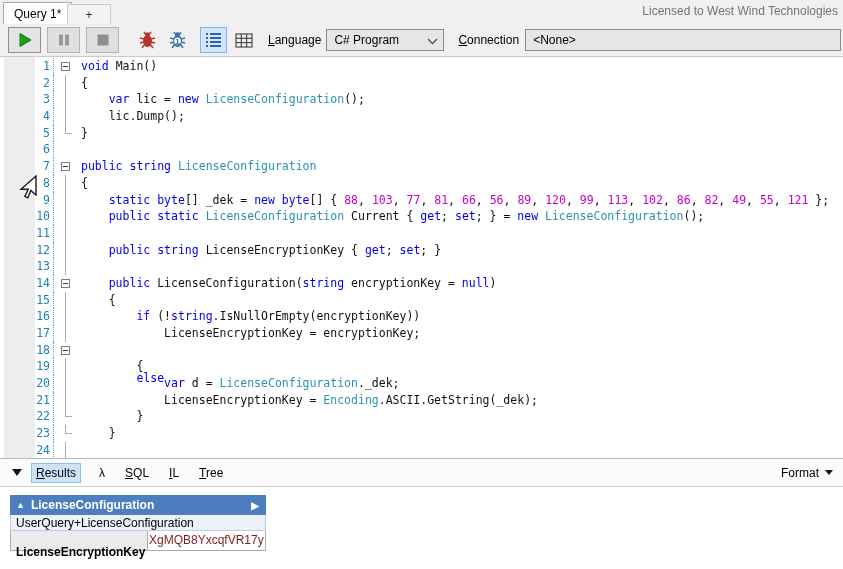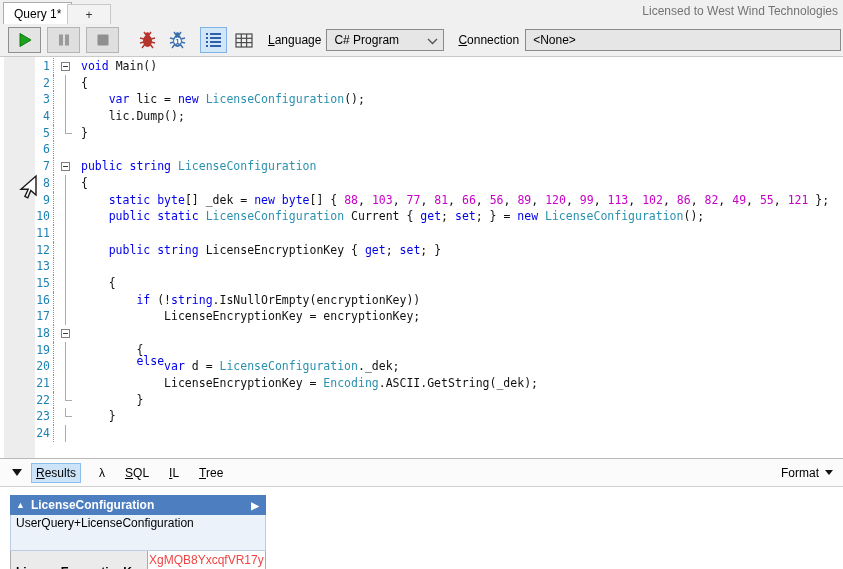--- a/index.html
+++ b/index.html
@@ -59,24 +59,24 @@
   .format{position:absolute;right:10px;display:flex;align-items:center;gap:6px}
   .fcaret{width:0;height:0;border-top:5px solid #141414;border-left:4px solid transparent;border-right:4px solid transparent}
 
   
   .respanel{position:absolute;left:0;top:486px;right:0;bottom:0;background:#fff;border-top:1px solid #CFCFCF}
   .dumptable{position:absolute;left:10px;top:8px;width:256px}
   .dt-header{height:20px;background:#4C7EC0;color:#fff;font-weight:bold;display:flex;
       align-items:center;padding-left:6px;position:relative}
   .dt-header .up{font-size:9px;margin-right:6px}
   .dt-header .right{position:absolute;right:7px;font-size:10px}
-  .dt-typerow{height:36px;line-height:17px;background:#ECF2FA;border:1px solid #BCCCE4;border-top:none;padding-left:5px}
+  .dt-typerow{height:16px;line-height:17px;background:#ECF2FA;border:1px solid #BCCCE4;border-top:none;padding-left:5px}
   .dt-row{display:flex;height:20px;line-height:15px}
   .dt-key{width:138px;background:#EBEBEB;border:1px solid #ABABAB;border-top:none;font-weight:bold;padding:14px 0 0 5px}
-  .dt-val{flex:1;border-right:1px solid #ABABAB;border-bottom:1px solid #ABABAB;padding:2px 0 0 1px;color:#ef4444}
+  .dt-val{flex:1;border-right:1px solid #ABABAB;border-bottom:1px solid #ABABAB;padding:2px 0 0 1px;color:#7f1d1d}
 </style>
 </head>
 <body>
 
 <div class="app">
 
   <div class="tabbar">
     <div class="tab-active">
       <span>Query 1*</span>
     </div>
@@ -184,20 +184,21 @@
         <div class="cl"><span class="ln">4</span><span class="sep"></span><span class="fold"><span class="fl"></span></span><span class="code" style="padding-left: 27.7px;"><span class="pl">lic.Dump();</span></span></div>
         <div class="cl"><span class="ln">5</span><span class="sep"></span><span class="fold"><span class="fe"></span></span><span class="code" style="padding-left: 0px;"><span class="pl">}</span></span></div>
         <div class="cl"><span class="ln">6</span><span class="sep"></span><span class="fold"></span><span class="code" style="padding-left: 0px;"></span></div>
         <div class="cl"><span class="ln">7</span><span class="sep"></span><span class="fold"><span class="fm"></span></span><span class="code" style="padding-left: 0px;"><span class="kw">public</span><span class="pl"> </span><span class="kw">string</span><span class="pl"> </span><span class="ty">LicenseConfiguration</span></span></div>
         <div class="cl"><span class="ln">8</span><span class="sep"></span><span class="fold"><span class="fl"></span></span><span class="code" style="padding-left: 0px;"><span class="pl">{</span></span></div>
         <div class="cl"><span class="ln">9</span><span class="sep"></span><span class="fold"><span class="fl"></span></span><span class="code" style="padding-left: 27.7px;"><span class="kw">static</span><span class="pl"> </span><span class="kw">byte</span><span class="pl">[] _dek = </span><span class="kw">new</span><span class="pl"> </span><span class="kw">byte</span><span class="pl">[] { </span><span class="num">88</span><span class="pl">, </span><span class="num">103</span><span class="pl">, </span><span class="num">77</span><span class="pl">, </span><span class="num">81</span><span class="pl">, </span><span class="num">66</span><span class="pl">, </span><span class="num">56</span><span class="pl">, </span><span class="num">89</span><span class="pl">, </span><span class="num">120</span><span class="pl">, </span><span class="num">99</span><span class="pl">, </span><span class="num">113</span><span class="pl">, </span><span class="num">102</span><span class="pl">, </span><span class="num">86</span><span class="pl">, </span><span class="num">82</span><span class="pl">, </span><span class="num">49</span><span class="pl">, </span><span class="num">55</span><span class="pl">, </span><span class="num">121</span><span class="pl"> };</span></span></div>
         <div class="cl"><span class="ln">10</span><span class="sep"></span><span class="fold"><span class="fl"></span></span><span class="code" style="padding-left: 27.7px;"><span class="kw">public</span><span class="pl"> </span><span class="kw">static</span><span class="pl"> </span><span class="ty">LicenseConfiguration</span><span class="pl"> Current { </span><span class="kw">get</span><span class="pl">; </span><span class="kw">set</span><span class="pl">; } = </span><span class="kw">new</span><span class="pl"> </span><span class="ty">LicenseConfiguration</span><span class="pl">();</span></span></div>
         <div class="cl"><span class="ln">11</span><span class="sep"></span><span class="fold"><span class="fl"></span></span><span class="code" style="padding-left: 27.7px;"></span></div>
         <div class="cl"><span class="ln">12</span><span class="sep"></span><span class="fold"><span class="fl"></span></span><span class="code" style="padding-left: 27.7px;"><span class="kw">public</span><span class="pl"> </span><span class="kw">string</span><span class="pl"> LicenseEncryptionKey { </span><span class="kw">get</span><span class="pl">; </span><span class="kw">set</span><span class="pl">; }</span></span></div>
         <div class="cl"><span class="ln">13</span><span class="sep"></span><span class="fold"><span class="fl"></span></span><span class="code" style="padding-left: 27.7px;"></span></div>
+        <div class="cl"><span class="ln">14</span><span class="sep"></span><span class="fold"><span class="fm"></span></span><span class="code" style="padding-left: 27.7px;"><span class="kw">public</span><span class="pl"> LicenseConfiguration(</span><span class="kw">string</span><span class="pl"> encryptionKey = </span><span class="kw">null</span><span class="pl">)</span></span></div>
         <div class="cl"><span class="ln">15</span><span class="sep"></span><span class="fold"><span class="fl"></span></span><span class="code" style="padding-left: 27.7px;"><span class="pl">{</span></span></div>
         <div class="cl"><span class="ln">16</span><span class="sep"></span><span class="fold"><span class="fl"></span></span><span class="code" style="padding-left: 55.4px;"><span class="kw">if</span><span class="pl"> (!</span><span class="kw">string</span><span class="pl">.IsNullOrEmpty(encryptionKey))</span></span></div>
         <div class="cl"><span class="ln">17</span><span class="sep"></span><span class="fold"><span class="fl"></span></span><span class="code" style="padding-left: 83.1px;"><span class="pl">LicenseEncryptionKey = encryptionKey;</span></span></div>
         <div class="cl"><span class="ln">18</span><span class="sep"></span><span class="fold"><span class="fm"></span></span><span class="code" style="padding-left: 55.4px; margin-top: 28px;"><span class="kw">else</span></span></div>
         <div class="cl"><span class="ln">19</span><span class="sep"></span><span class="fold"><span class="fl"></span></span><span class="code" style="padding-left: 55.4px;"><span class="pl">{</span></span></div>
         <div class="cl"><span class="ln">20</span><span class="sep"></span><span class="fold"><span class="fl"></span></span><span class="code" style="padding-left: 83.1px;"><span class="kw">var</span><span class="pl"> d = </span><span class="ty">LicenseConfiguration</span><span class="pl">._dek;</span></span></div>
         <div class="cl"><span class="ln">21</span><span class="sep"></span><span class="fold"><span class="fl"></span></span><span class="code" style="padding-left: 83.1px;"><span class="pl">LicenseEncryptionKey = </span><span class="ty">Encoding</span><span class="pl">.ASCII.GetString(_dek);</span></span></div>
         <div class="cl"><span class="ln">22</span><span class="sep"></span><span class="fold"><span class="fe"></span></span><span class="code" style="padding-left: 55.4px;"><span class="pl">}</span></span></div>
         <div class="cl"><span class="ln">23</span><span class="sep"></span><span class="fold"><span class="fe"></span></span><span class="code" style="padding-left: 27.7px;"><span class="pl">}</span></span></div>
         <div class="cl"><span class="ln">24</span><span class="sep"></span><span class="fold"><span class="fl"></span></span><span class="code" style="padding-left: 0px;"></span></div>

